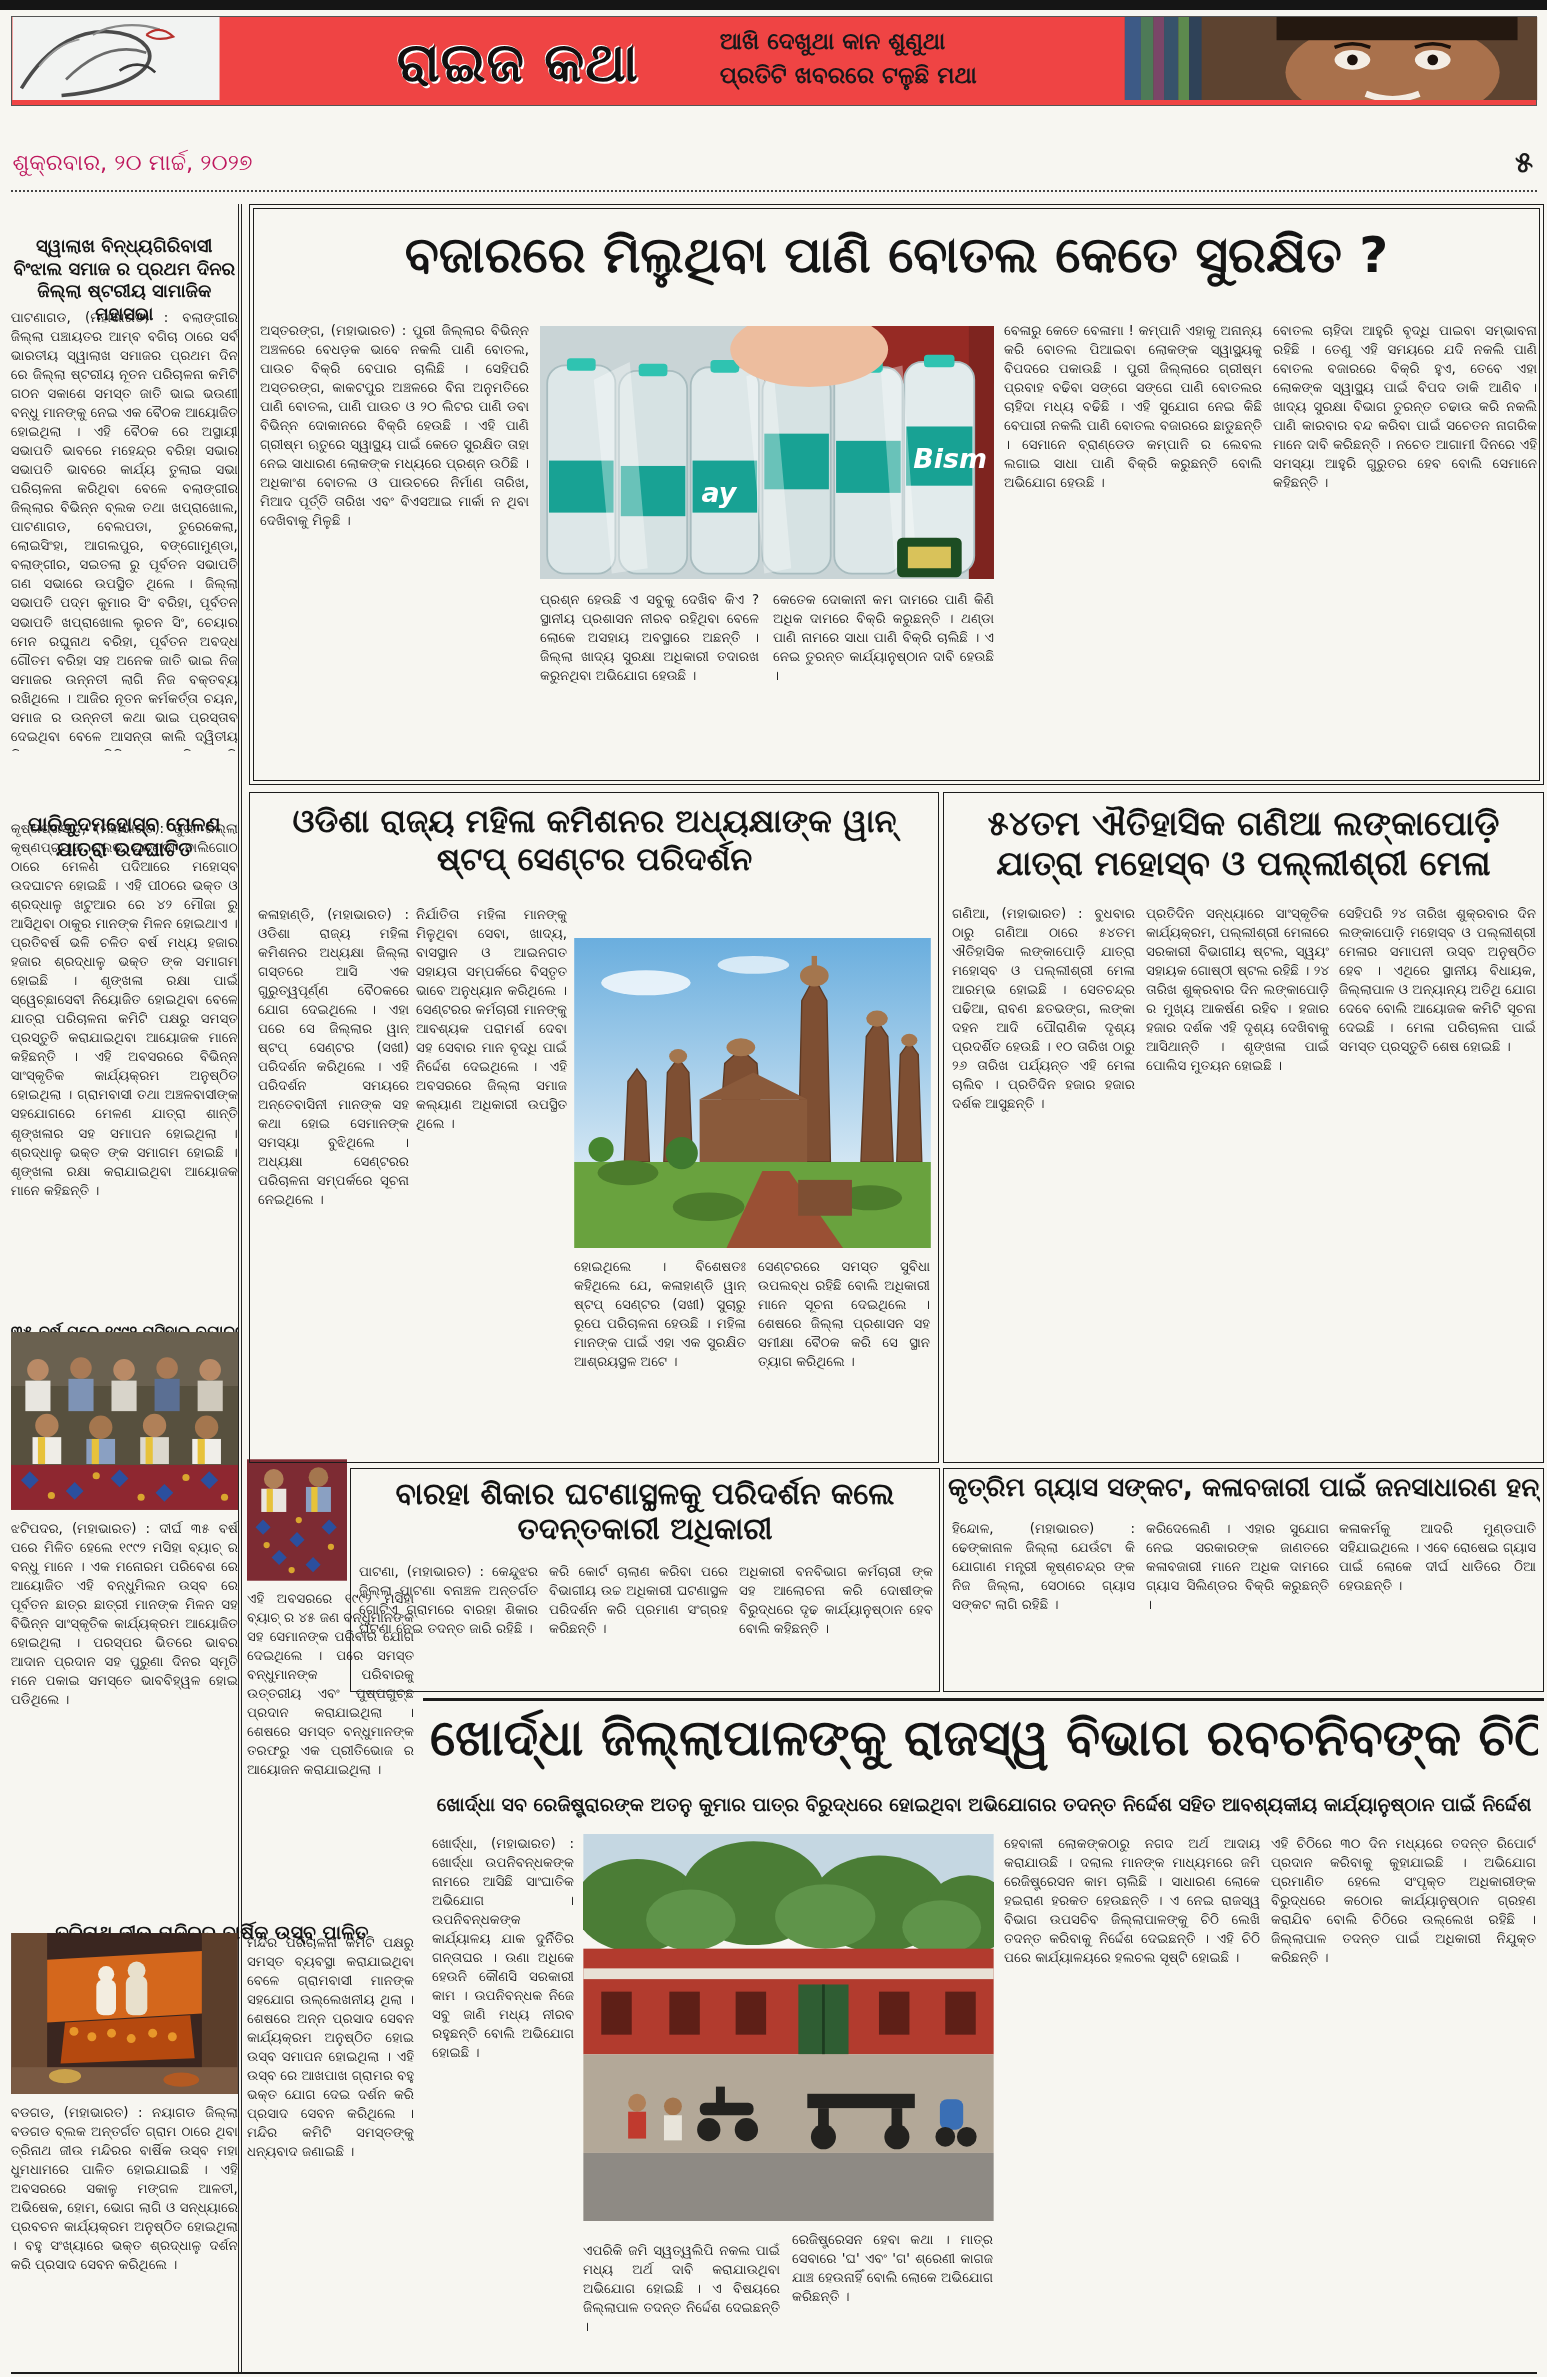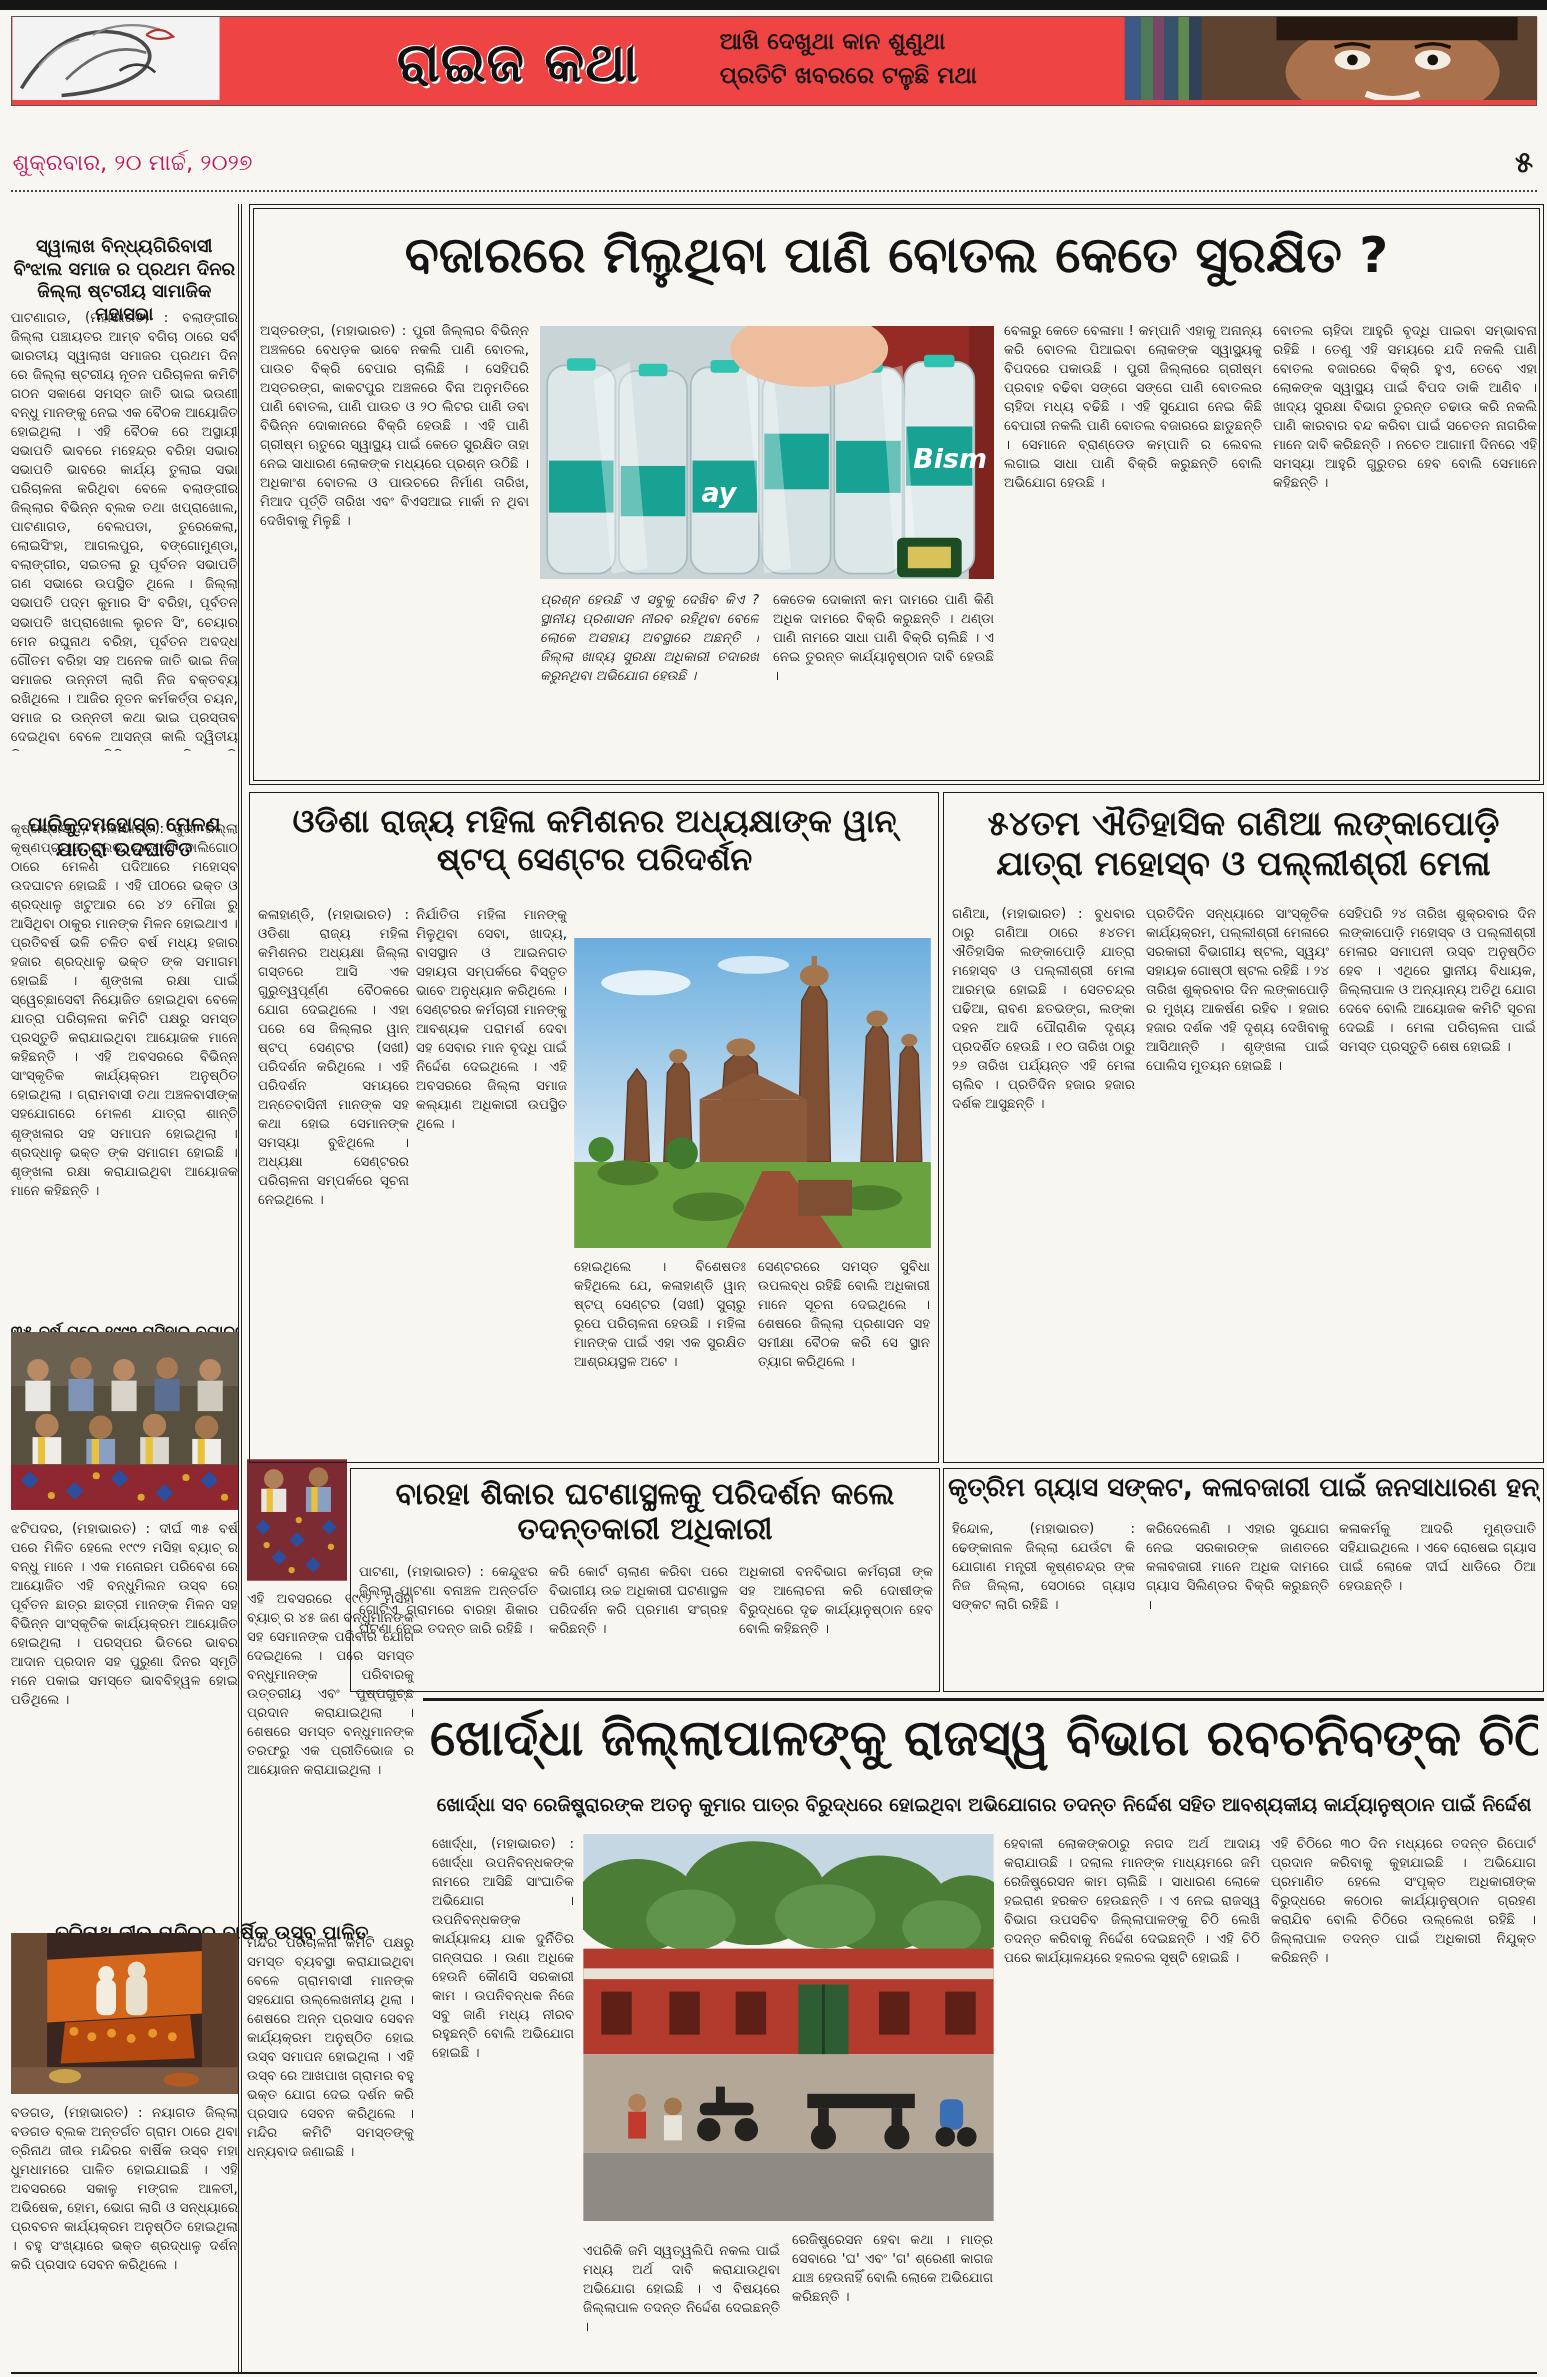--- a/index.html
+++ b/index.html
@@ -207,21 +207,21 @@
       <polygon points="380,50 404,44 420,270 396,276"></polygon>
     </g>
     <text x="180" y="196" font-size="30" font-weight="bold" fill="#ffffff" font-style="italic">ay</text>
     <text x="416" y="158" font-size="30" font-weight="bold" fill="#ffffff" font-style="italic">Bism</text>
     <ellipse cx="300" cy="26" rx="88" ry="42" fill="#edbd9e"></ellipse>
     <rect x="398" y="236" width="72" height="44" rx="6" fill="#1d4d23"></rect>
     <rect x="410" y="246" width="48" height="24" fill="#d9c25a"></rect>
   </svg>
   <div class="abs body-txt" style="left:1004px;top:321px;width:258px;height:454px;">ବେଳାରୁ କେତେ ବେଳାମା ! କମ୍ପାନି ଏହାକୁ ଅନାନ୍ୟ କରି ବୋତଲ ପିଆଇବା ଲୋକଙ୍କ ସ୍ୱାସ୍ଥ୍ୟକୁ ବିପଦରେ ପକାଉଛି । ପୁରୀ ଜିଲ୍ଲାରେ ଗ୍ରୀଷ୍ମ ପ୍ରବାହ ବଢିବା ସଙ୍ଗେ ସଙ୍ଗେ ପାଣି ବୋତଲର ଚାହିଦା ମଧ୍ୟ ବଢିଛି । ଏହି ସୁଯୋଗ ନେଇ କିଛି ବେପାରୀ ନକଲି ପାଣି ବୋତଲ ବଜାରରେ ଛାଡୁଛନ୍ତି । ସେମାନେ ବ୍ରାଣ୍ଡେଡ କମ୍ପାନି ର ଲେବଲ ଲଗାଇ ସାଧା ପାଣି ବିକ୍ରି କରୁଛନ୍ତି ବୋଲି ଅଭିଯୋଗ ହେଉଛି ।</div>
   <div class="abs body-txt" style="left:1273px;top:321px;width:264px;height:454px;">ବୋତଲ ଚାହିଦା ଆହୁରି ବୃଦ୍ଧି ପାଇବା ସମ୍ଭାବନା ରହିଛି । ତେଣୁ ଏହି ସମୟରେ ଯଦି ନକଲି ପାଣି ବୋତଲ ବଜାରରେ ବିକ୍ରି ହୁଏ, ତେବେ ଏହା ଲୋକଙ୍କ ସ୍ୱାସ୍ଥ୍ୟ ପାଇଁ ବିପଦ ଡାକି ଆଣିବ । ଖାଦ୍ୟ ସୁରକ୍ଷା ବିଭାଗ ତୁରନ୍ତ ଚଢାଉ କରି ନକଲି ପାଣି କାରବାର ବନ୍ଦ କରିବା ପାଇଁ ସଚେତନ ନାଗରିକ ମାନେ ଦାବି କରିଛନ୍ତି । ନଚେତ ଆଗାମୀ ଦିନରେ ଏହି ସମସ୍ୟା ଆହୁରି ଗୁରୁତର ହେବ ବୋଲି ସେମାନେ କହିଛନ୍ତି ।</div>
-  <div class="abs body-txt" style="left:540px;top:590px;width:219px;height:185px;font-style:italic;">ପ୍ରଶ୍ନ ହେଉଛି ଏ ସବୁକୁ ଦେଖିବ କିଏ ? ସ୍ଥାନୀୟ ପ୍ରଶାସନ ନୀରବ ରହିଥିବା ବେଳେ ଲୋକେ ଅସହାୟ ଅବସ୍ଥାରେ ଅଛନ୍ତି । ଜିଲ୍ଲା ଖାଦ୍ୟ ସୁରକ୍ଷା ଅଧିକାରୀ ତଦାରଖ କରୁନଥିବା ଅଭିଯୋଗ ହେଉଛି ।</div>
+  <div class="abs body-txt" style="left:540px;top:590px;width:219px;height:185px;">ପ୍ରଶ୍ନ ହେଉଛି ଏ ସବୁକୁ ଦେଖିବ କିଏ ? ସ୍ଥାନୀୟ ପ୍ରଶାସନ ନୀରବ ରହିଥିବା ବେଳେ ଲୋକେ ଅସହାୟ ଅବସ୍ଥାରେ ଅଛନ୍ତି । ଜିଲ୍ଲା ଖାଦ୍ୟ ସୁରକ୍ଷା ଅଧିକାରୀ ତଦାରଖ କରୁନଥିବା ଅଭିଯୋଗ ହେଉଛି ।</div>
   <div class="abs body-txt" style="left:773px;top:590px;width:221px;height:185px;">କେତେକ ଦୋକାନୀ କମ ଦାମରେ ପାଣି କିଣି ଅଧିକ ଦାମରେ ବିକ୍ରି କରୁଛନ୍ତି । ଥଣ୍ଡା ପାଣି ନାମରେ ସାଧା ପାଣି ବିକ୍ରି ଚାଲିଛି । ଏ ନେଇ ତୁରନ୍ତ କାର୍ଯ୍ୟାନୁଷ୍ଠାନ ଦାବି ହେଉଛି ।</div>
 
   <div class="abs box" style="left:249px;top:792px;width:690px;height:671px;"></div>
   <div class="abs head-c" style="left:260px;top:803px;width:669px;height:93px;font-size:32px;">ଓଡିଶା ରାଜ୍ୟ ମହିଳା କମିଶନର ଅଧ୍ୟକ୍ଷାଙ୍କ ୱାନ୍ ଷ୍ଟପ୍ ସେଣ୍ଟର ପରିଦର୍ଶନ</div>
   <div class="abs body-txt" style="left:258px;top:905px;width:151px;height:549px;">କଳାହାଣ୍ଡି, (ମହାଭାରତ) : ଓଡିଶା ରାଜ୍ୟ ମହିଳା କମିଶନର ଅଧ୍ୟକ୍ଷା ଜିଲ୍ଲା ଗସ୍ତରେ ଆସି ଏକ ଗୁରୁତ୍ୱପୂର୍ଣ୍ଣ ବୈଠକରେ ଯୋଗ ଦେଇଥିଲେ । ଏହା ପରେ ସେ ଜିଲ୍ଲାର ୱାନ୍ ଷ୍ଟପ୍ ସେଣ୍ଟର (ସଖୀ) ପରିଦର୍ଶନ କରିଥିଲେ । ଏହି ପରିଦର୍ଶନ ସମୟରେ ଅନ୍ତେବାସିନୀ ମାନଙ୍କ ସହ କଥା ହୋଇ ସେମାନଙ୍କ ସମସ୍ୟା ବୁଝିଥିଲେ । ଅଧ୍ୟକ୍ଷା ସେଣ୍ଟରର ପରିଚାଳନା ସମ୍ପର୍କରେ ସୂଚନା ନେଇଥିଲେ ।</div>
   <div class="abs body-txt" style="left:416px;top:905px;width:151px;height:549px;">ନିର୍ଯାତିତା ମହିଳା ମାନଙ୍କୁ ମିଳୁଥିବା ସେବା, ଖାଦ୍ୟ, ବାସସ୍ଥାନ ଓ ଆଇନଗତ ସହାୟତା ସମ୍ପର୍କରେ ବିସ୍ତୃତ ଭାବେ ଅନୁଧ୍ୟାନ କରିଥିଲେ । ସେଣ୍ଟରର କର୍ମଚାରୀ ମାନଙ୍କୁ ଆବଶ୍ୟକ ପରାମର୍ଶ ଦେବା ସହ ସେବାର ମାନ ବୃଦ୍ଧି ପାଇଁ ନିର୍ଦ୍ଦେଶ ଦେଇଥିଲେ । ଏହି ଅବସରରେ ଜିଲ୍ଲା ସମାଜ କଲ୍ୟାଣ ଅଧିକାରୀ ଉପସ୍ଥିତ ଥିଲେ ।</div>
   <svg class="abs" style="left:574px;top:938px;" width="357" height="310" viewBox="0 0 398 346">
     <defs>
         <linearGradient id="skyg" x1="0" y1="0" x2="0" y2="1">
       <stop offset="0" stop-color="#6aaede"></stop>

